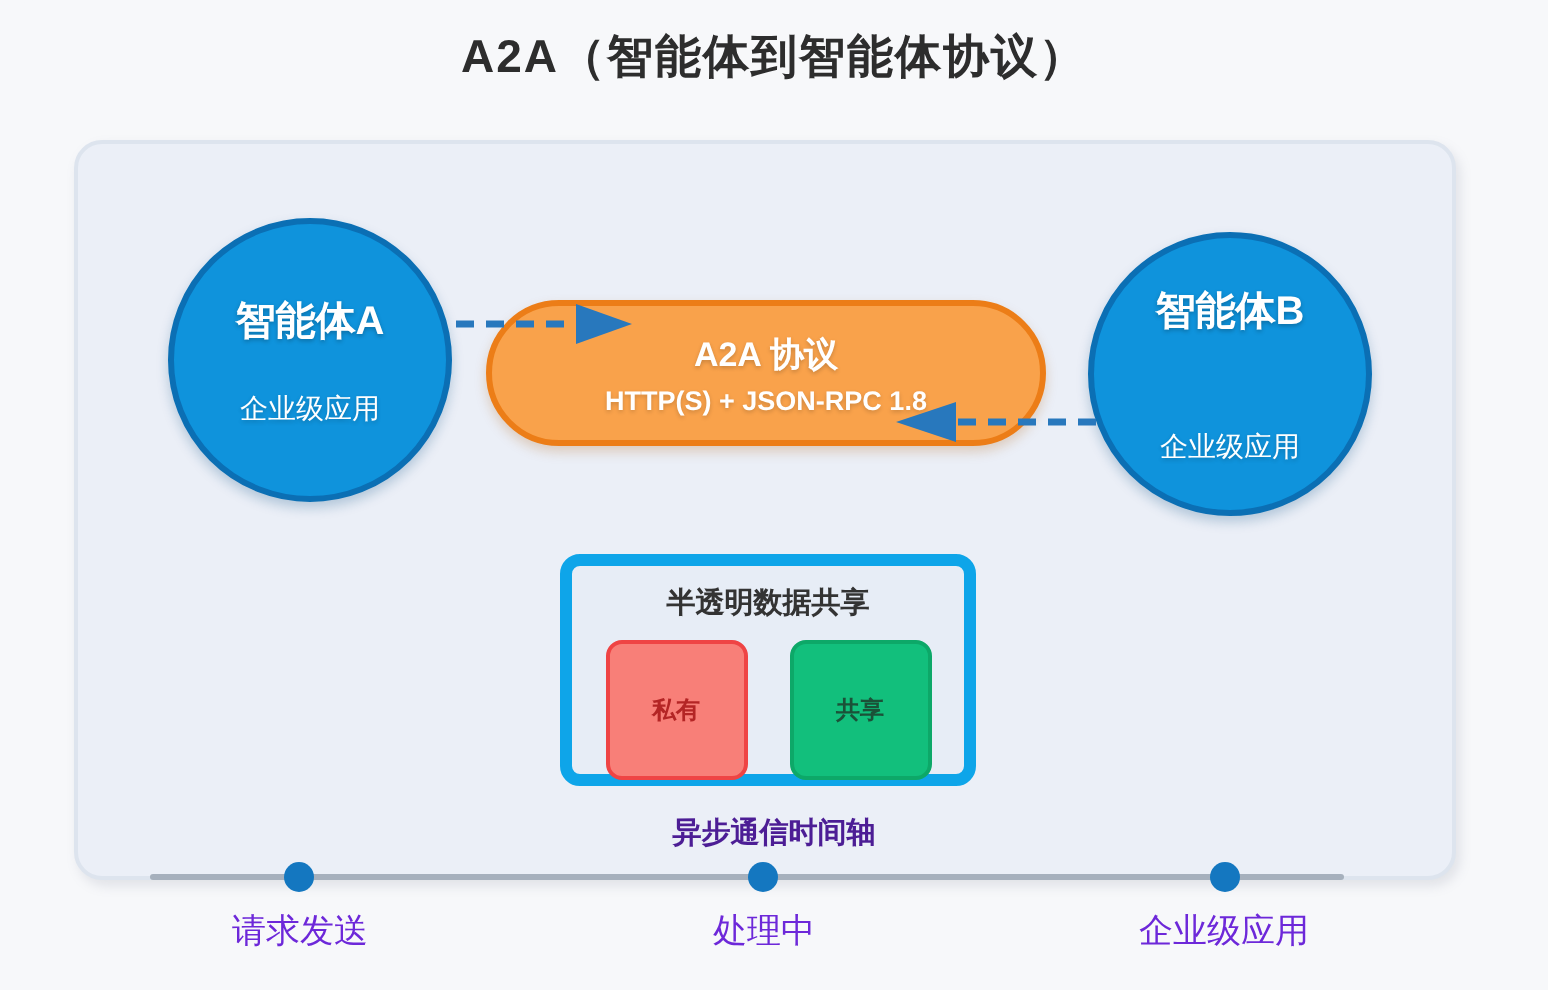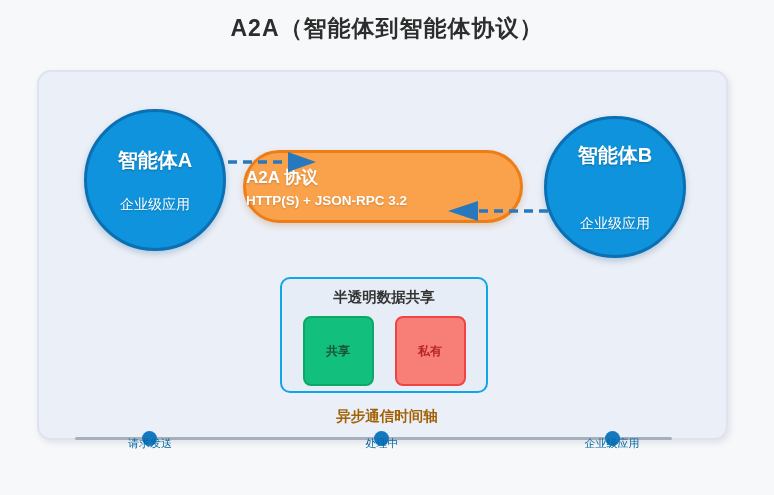--- a/index.html
+++ b/index.html
@@ -51,38 +51,39 @@
   .agent-sub  { font-size: 14px; margin-top: 22px; text-shadow: 0 1px 2px rgba(0,0,0,0.2); }
   .protocol-pill {
     position: absolute;
     left: 243px; top: 150px;
     width: 280px; height: 73px;
     background: #f9a24b;
     border: 3px solid #ec7d17;
     border-radius: 40px;
     display: flex;
     flex-direction: column;
+    align-items: center;
     justify-content: center;
     color: #ffffff;
     box-shadow: 0 3px 6px rgba(180,100,20,0.25);
   }
   .protocol-title { font-size: 17px; font-weight: bold; text-shadow: 0 1px 2px rgba(0,0,0,0.2); }
   .protocol-sub   { font-size: 13.5px; font-weight: bold; margin-top: 4px; text-shadow: 0 1px 2px rgba(0,0,0,0.18); }
   #arrow-layer {
     position: absolute;
     left: 0; top: 0;
     width: 774px; height: 495px;
     pointer-events: none;
   }
   .share-box {
     position: absolute;
     left: 280px; top: 277px;
     width: 208px; height: 116px;
     background: #e7edf6;
-    border: 2px solid #0ea5e9;
+    border: 6px solid #0ea5e9;
     border-radius: 10px;
     display: flex;
     flex-direction: column;
     align-items: center;
   }
   .share-title {
     font-size: 14.5px;
     font-weight: bold;
     color: #333333;
     margin-top: 9px;
@@ -111,45 +112,45 @@
     border: 2px solid #ef4444;
     color: #b42525;
   }
   .timeline-title {
     position: absolute;
     left: 0; top: 407px;
     width: 774px;
     text-align: center;
     font-size: 14.5px;
     font-weight: bold;
-    color: #a16207;
+    color: #4c1d95;
   }
   .timeline-line {
     position: absolute;
     left: 75px; top: 437px;
     width: 597px; height: 3px;
     background: #a6b0bd;
     border-radius: 2px;
   }
   .timeline-dot {
     position: absolute;
     top: 431px;
     width: 15px; height: 15px;
     border-radius: 50%;
     background: #1477c0;
   }
   #dot-0 { left: 142px; }
   #dot-1 { left: 374px; }
   #dot-2 { left: 605px; }
   .timeline-label {
     position: absolute;
-    top: 436px;
+    top: 454px;
     transform: translateX(-50%);
-    font-size: 11px;
-    color: #0369a1;
+    font-size: 17px;
+    color: #6d28d9;
     white-space: nowrap;
   }
   #label-0 { left: 150px; }
   #label-1 { left: 382px; }
   #label-2 { left: 612px; }
 </style>
 </head>
 <body>
 
 <div id="canvas">
@@ -158,21 +159,21 @@
 
   <div class="main-panel"></div>
 
   <div class="agent-circle" id="agent-a">
     <div class="agent-name">智能体A</div>
     <div class="agent-sub">企业级应用</div>
   </div>
 
   <div class="protocol-pill">
     <div class="protocol-title">A2A 协议</div>
-    <div class="protocol-sub">HTTP(S) + JSON-RPC 3.2</div>
+    <div class="protocol-sub">HTTP(S) + JSON-RPC 1.8</div>
   </div>
 
   <div class="agent-circle" id="agent-b">
     <div class="agent-name">智能体B</div>
     <div class="agent-sub">企业级应用</div>
   </div>
 
   <svg id="arrow-layer" viewBox="0 0 774 495" xmlns="http://www.w3.org/2000/svg">
     <g>
       <line x1="228" y1="162" x2="288" y2="162" stroke="#2878bd" stroke-width="3.5" stroke-dasharray="9 6"></line>
@@ -180,26 +181,26 @@
     </g>
     <g>
       <line x1="548" y1="211" x2="478" y2="211" stroke="#2878bd" stroke-width="3.5" stroke-dasharray="9 6"></line>
       <polygon points="478,201 448,211 478,221" fill="#2878bd"></polygon>
     </g>
   </svg>
 
   <div class="share-box">
     <div class="share-title">半透明数据共享</div>
     <div class="share-row">
+      <div class="share-square private">
+        <span>私有</span>
+      </div>
       <div class="share-square shared">
         <span>共享</span>
       </div>
-      <div class="share-square private">
-        <span>私有</span>
-      </div>
     </div>
   </div>
 
   <div class="timeline-title">异步通信时间轴</div>
   <div class="timeline-line"></div>
 
   <div class="timeline-dot" id="dot-0"></div>
   <div class="timeline-dot" id="dot-1"></div>
   <div class="timeline-dot" id="dot-2"></div>
 

